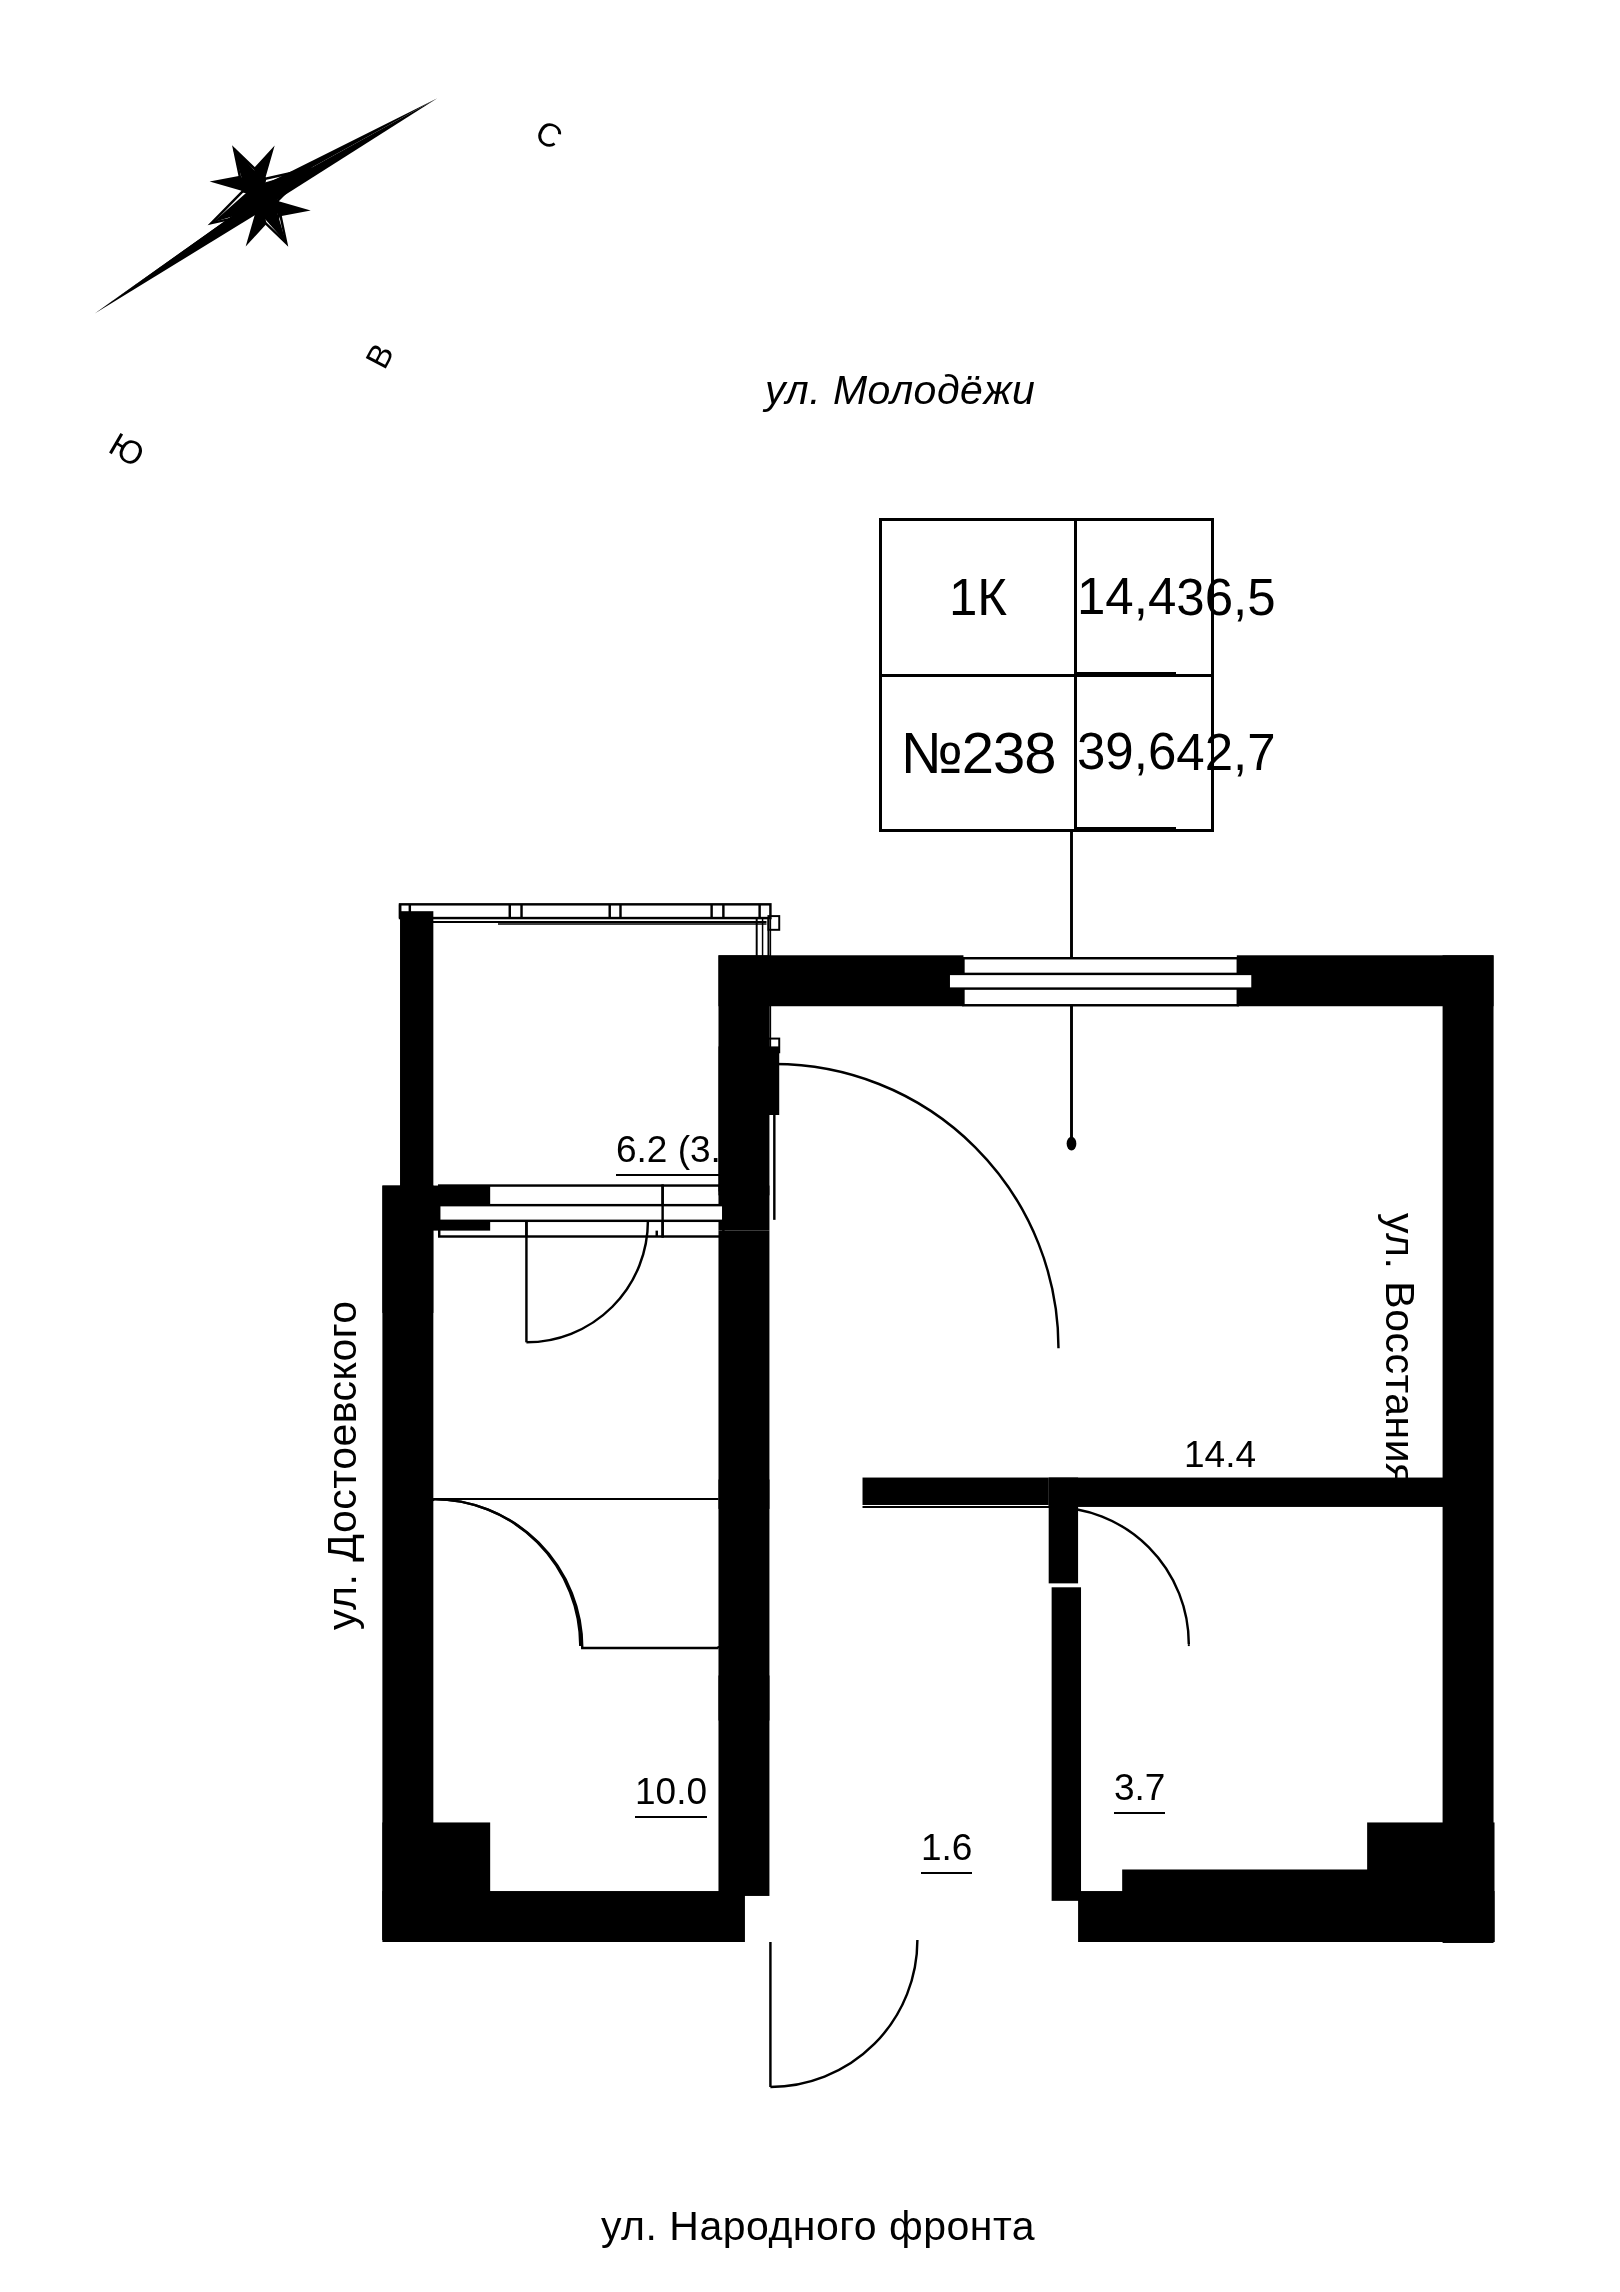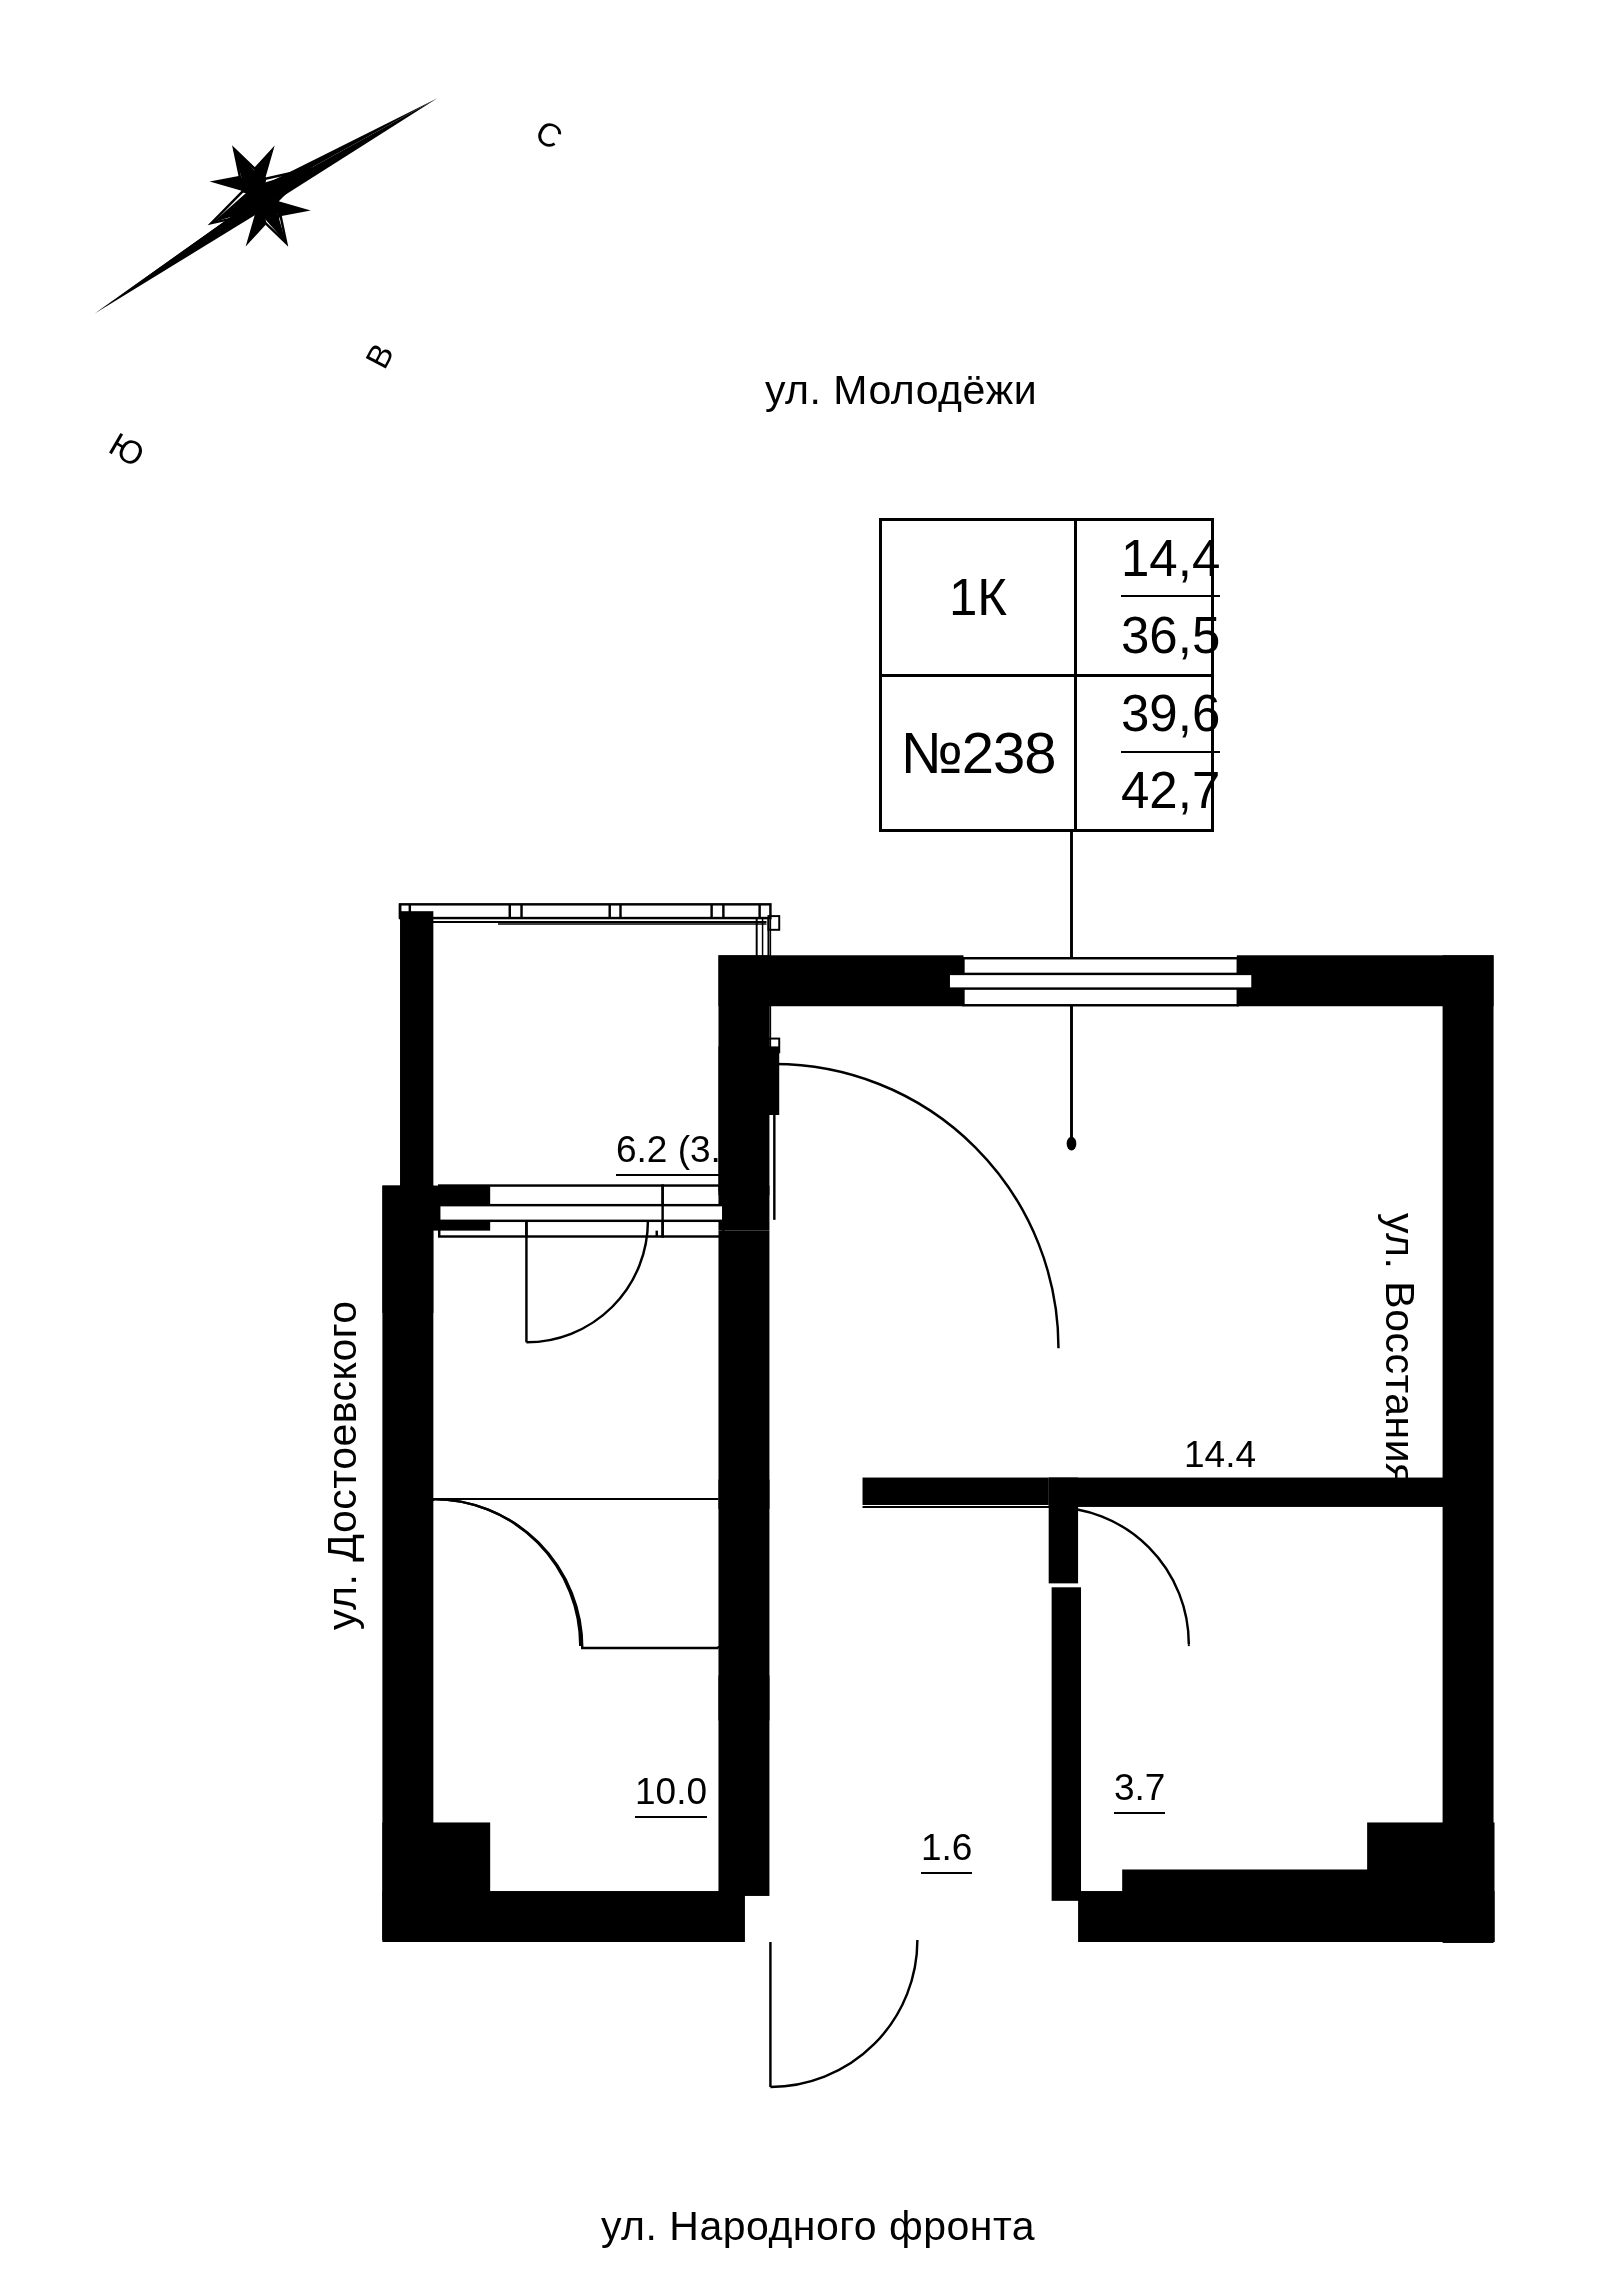--- a/index.html
+++ b/index.html
@@ -25,20 +25,21 @@
     position: absolute;
     font-family: "Liberation Sans", sans-serif;
     font-size: 41px;
     color: #000;
     white-space: nowrap;
     letter-spacing: 0.5px;
   }
   #street-top {
     left: 765px;
     top: 367px;
+    font-style: italic;
   }
   #street-bottom {
     left: 601px;
     top: 2203px;
   }
   #street-left {
     left: 0px;
     top: 0px;
     transform-origin: left top;
     transform: translate(319px, 1630px) rotate(-90deg);
@@ -72,23 +73,22 @@
     border-right: 3.9px solid #000;
     display: flex;
     align-items: center;
     justify-content: center;
     font-size: 51px;
     box-sizing: border-box;
   }
   .info-cell-right {
     flex: 1 1 auto;
     display: flex;
-    flex-direction: column;
+    flex-direction: row;
     box-sizing: border-box;
-    padding-left: 44px;
   }
   .info-val {
     flex: 1 1 50%;
     display: flex;
     align-items: center;
     justify-content: center;
     font-size: 51px;
     box-sizing: border-box;
   }
   .info-val-top { border-bottom: 2.9px solid #000; }

